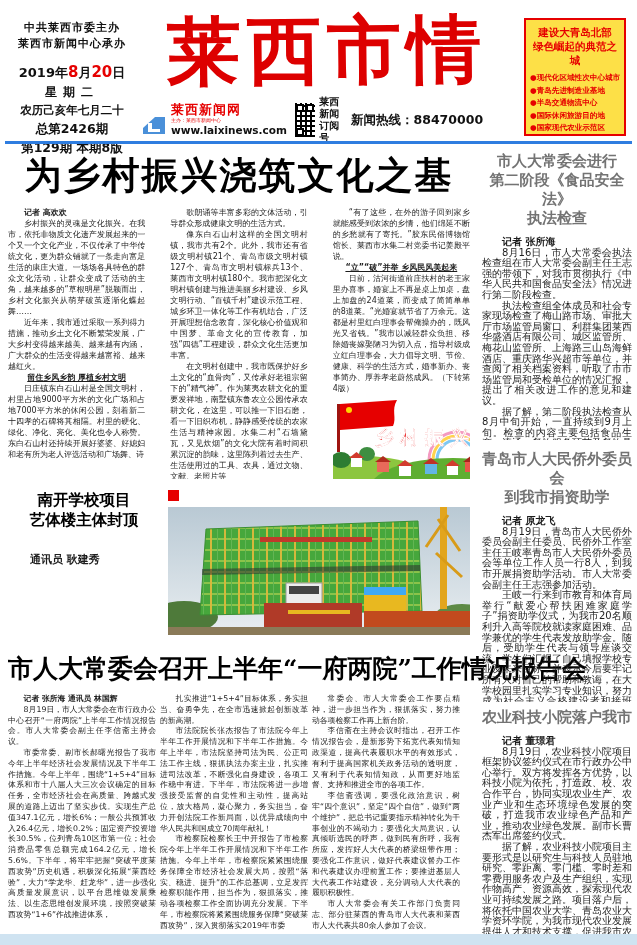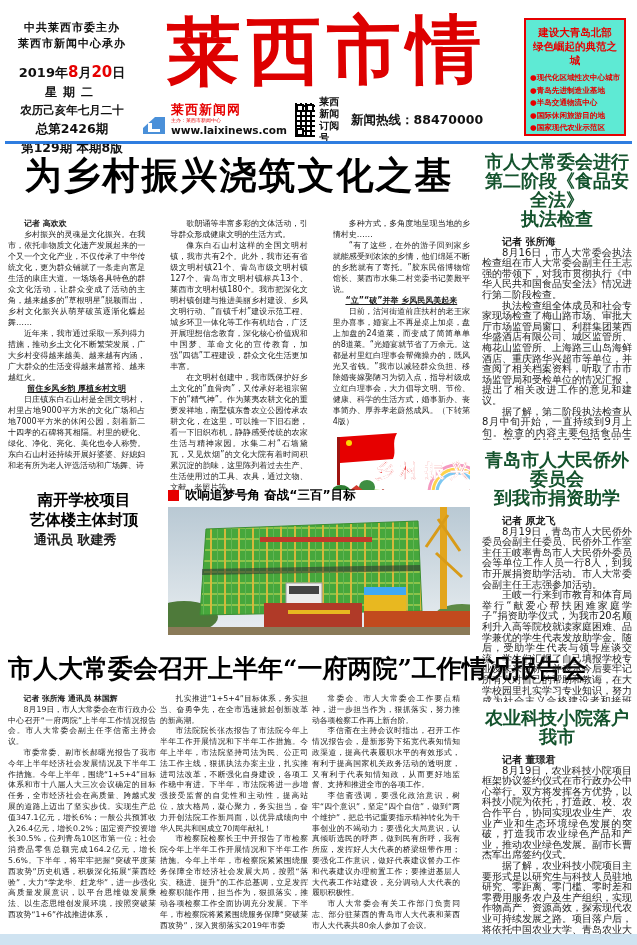--- a/index.html
+++ b/index.html
@@ -25,55 +25,55 @@
   .site-url{color:#111;font-weight:bold;font-size:10.5px;line-height:13px;}
   .qr-wrap{display:flex;align-items:center;gap:4px;}
   .qr{width:34px;height:34px;position:relative;background:
       repeating-linear-gradient(0deg,#000 0 2px,transparent 2px 5px),
       repeating-linear-gradient(90deg,#000 0 2px,#fff 2px 5px);outline:2px solid #fff;}
   .qr i{position:absolute;width:8px;height:8px;background:#fff;border:2px solid #000;box-sizing:border-box;}
   .qr i.tl{left:1px;top:1px}.qr i.tr{right:1px;top:1px}.qr i.bl{left:1px;bottom:1px}
   .qr-label{font-size:10px;font-weight:bold;line-height:12px;color:#111;}
   .hotline{font-size:12.5px;font-weight:bold;color:#111;white-space:nowrap;}
   .slogan-box{left:524px;top:18px;width:102px;height:118px;border:2px solid #e60000;
-      background:#5eead4;color:#e60000;padding:5px 4px;box-sizing:border-box;}
+      background:#fde047;color:#e60000;padding:5px 4px;box-sizing:border-box;}
   .slogan-title{font-size:10.5px;font-weight:bold;text-align:center;line-height:14px;}
   .slogan-items{margin-top:5px;}
   .slogan-item{font-size:7.6px;font-weight:bold;line-height:12.5px;text-align:left;white-space:nowrap;}
   .blue-rule{left:5px;top:141px;width:627px;height:3px;background:#2e7de0;}
   
   .p{margin:0;text-indent:2em;text-align:justify;}
   .byline{margin:0;text-indent:2em;font-weight:600;}
   .subhead{margin:0;font-weight:bold;text-align:center;text-decoration:underline;}
   
   .main-headline{left:8px;top:149px;width:462px;text-align:center;font-family:"DejaVu Serif",serif;
       font-weight:900;font-size:37px;line-height:52px;color:#000;letter-spacing:2px;white-space:nowrap;}
-  .main-cols{left:8px;top:218px;width:462px;height:272px;display:flex;gap:25px;overflow:hidden;}
+  .main-cols{left:8px;top:207px;width:462px;height:272px;display:flex;gap:25px;overflow:hidden;}
   .main-col{width:148px;font-size:8px;line-height:11px;overflow:hidden;}
   .village-graphic{margin-top:4px;}
   
   .nankai{left:8px;top:490px;width:152px;height:160px;overflow:hidden;}
   .nankai-h{font-family:"DejaVu Serif",serif;font-weight:900;font-size:15.5px;line-height:20px;
       text-align:center;color:#000;}
-  .nankai-body{margin-top:4px;font-size:13px;line-height:11.5px;}
+  .nankai-body{margin-top:24px;font-size:11px;line-height:11.5px;}
   
   .photo-block{left:168px;top:486px;width:302px;}
   .photo-caption{display:flex;align-items:center;gap:6px;height:18px;}
   .cap-square{width:11px;height:11px;background:#e60000;flex:0 0 auto;}
   .cap-text{font-size:12.5px;font-weight:bold;color:#000;white-space:nowrap;}
   .photo-frame{margin-top:3px;width:302px;height:128px;}
   
   .report-headline{left:8px;top:652px;width:462px;text-align:center;font-family:"DejaVu Serif",serif;
       font-weight:900;font-size:25px;line-height:34px;color:#000;white-space:nowrap;}
   .report-cols{left:8px;top:694px;width:462px;height:238px;display:flex;gap:4px;overflow:hidden;}
   .report-col{width:148px;font-size:7.8px;line-height:10.8px;overflow:hidden;}
   
   .r-art{left:482px;width:150px;overflow:hidden;}
-  .r-h{font-family:"DejaVu Serif",serif;font-weight:900;text-align:center;color:#14532d;
-      font-size:18px;line-height:19px;}
+  .r-h{font-family:"DejaVu Serif",serif;font-weight:900;text-align:center;color:#737373;
+      font-size:15px;line-height:19px;}
   .r-body{margin-top:9px;font-size:10px;line-height:10.6px;}
   .art-fs{top:152px;height:288px;}
   .art-don{top:450px;height:252px;}
   .art-agri{top:708px;height:226px;}
   .bottom-strip{left:0;top:934px;width:637px;height:11px;background:#cfe3f1;}
 </style>
 </head>
 <body>
 
 <div class="abs mh-info">
@@ -139,21 +139,20 @@
     <p class="p">近年来，我市通过采取一系列得力措施，推动乡土文化不断繁荣发展，广大乡村变得越来越美、越来越有内涵，广大群众的生活变得越来越富裕、越来越红火。</p>
     <p class="subhead">留住乡风乡韵 厚植乡村文明</p>
     <p class="p">日庄镇东白石山村是全国文明村，村里占地9000平方米的文化广场和占地7000平方米的休闲公园，刻着新二十四孝的石碑将其相隔。村里的硬化、绿化、净化、亮化、美化也令人称赞。东白石山村还持续开展好婆婆、好媳妇和老有所为老人评选活动和广场舞、诗</p>
   </div>
   <div class="main-col">
     <p class="p">歌朗诵等丰富多彩的文体活动，引导群众形成健康文明的生活方式。</p>
     <p class="p">像东白石山村这样的全国文明村镇，我市共有2个。此外，我市还有省级文明村镇21个、青岛市级文明村镇127个、青岛市文明村镇标兵13个、莱西市文明村镇180个。我市把深化文明村镇创建与推进美丽乡村建设、乡风文明行动、“百镇千村”建设示范工程、城乡环卫一体化等工作有机结合，广泛开展理想信念教育，深化核心价值观和中国梦、革命文化的宣传教育，加强“四德”工程建设，群众文化生活更加丰富。</p>
     <p class="p">在文明村创建中，我市既保护好乡土文化的“血骨肉”，又传承好老祖宗留下的“精气神”。作为莱夷农耕文化的重要发祥地，南墅镇东鲁农立公园传承农耕文化，在这里，可以推一下旧石磨，看一下旧织布机，静静感受传统的农家生活与精神家园。水集二村“石墙黛瓦，又见炊烟”的文化大院有着时间积累沉淀的韵味，这里陈列着过去生产、生活使用过的工具、农具，通过文物、文献、老照片等</p>
   </div>
   <div class="main-col">
-    <p class="p">多种方式，多角度地呈现当地的乡情村史……</p>
     <p class="p">“有了这些，在外的游子回到家乡就能感受到浓浓的乡情，他们绵延不断的乡愁就有了寄托。”胶东民俗博物馆馆长、莱西市水集二村党委书记姜殿平说。</p>
     <p class="subhead">“立”“破”并举 乡风民风美起来</p>
     <p class="p">日前，沽河街道前庄扶村的老王家里办喜事，婚宴上不再是桌上加桌，盘上加盘的24道菜，而变成了简简单单的8道菜。“光婚宴就节省了万余元。这都是村里红白理事会帮俺操办的，既风光又省钱。”我市以减轻群众负担、移除婚丧嫁娶陋习为切入点，指导村级成立红白理事会，大力倡导文明、节俭、健康、科学的生活方式，婚事新办、丧事简办、厚养孝老蔚然成风。（下转第4版）</p>
     <svg class="village-graphic" width="148" height="84" viewBox="0 0 148 84">
       <rect width="148" height="84" fill="#ffffff"></rect>
       <path d="M96 62 a28 28 0 0 1 56 0" fill="none" stroke="#f49ac1" stroke-width="3"></path>
       <path d="M100 62 a24 24 0 0 1 48 0" fill="none" stroke="#ffd34d" stroke-width="3"></path>
       <path d="M104 62 a20 20 0 0 1 40 0" fill="none" stroke="#7ec8f2" stroke-width="3"></path>
       <ellipse cx="28" cy="88" rx="76" ry="30" fill="#8cc63f"></ellipse>
       <ellipse cx="120" cy="92" rx="84" ry="32" fill="#5fae31"></ellipse>
@@ -185,21 +184,20 @@
   <div class="nankai-h">南开学校项目</div>
   <div class="nankai-h">艺体楼主体封顶</div>
   <div class="nankai-body">
     <p class="byline">通讯员 耿建秀</p>
   </div>
 </div>
 
 <div class="abs photo-block">
   <div class="photo-caption">
     <span class="cap-square"></span>
-    <span class="cap-text">吹响追梦号角 奋战“三百”目标</span>
   </div>
   <svg class="photo-frame" viewBox="0 0 302 128">
     <defs>
       <linearGradient id="sky" x1="0" y1="0" x2="0" y2="1">
         <stop offset="0" stop-color="#b9c9d4"></stop>
           <stop offset="1" stop-color="#e9eef1"></stop>
       </linearGradient>
       <pattern id="scaf" width="14" height="11" patternUnits="userSpaceOnUse">
         <rect width="14" height="11" fill="#46a73c"></rect>
         <rect width="14" height="2" y="9" fill="#8bc34a"></rect>

